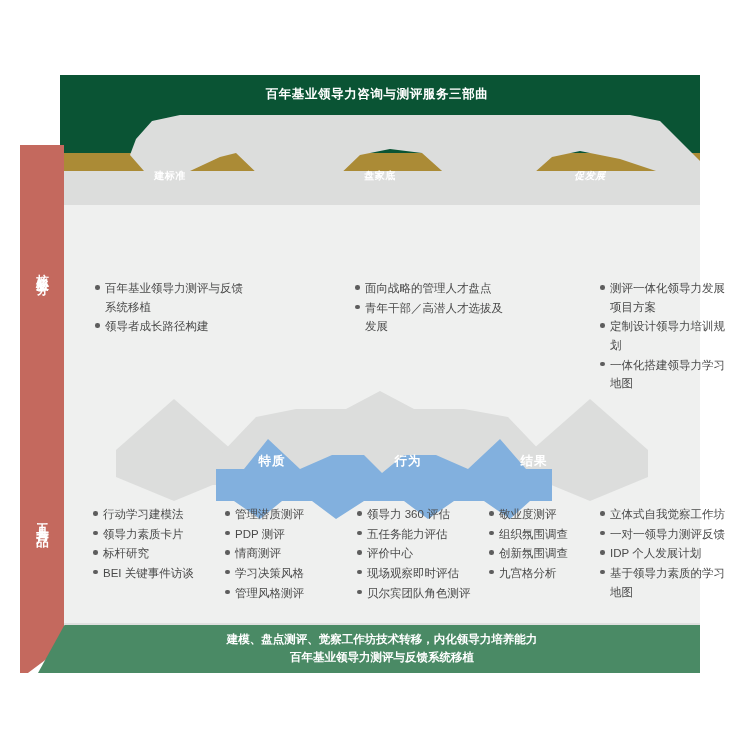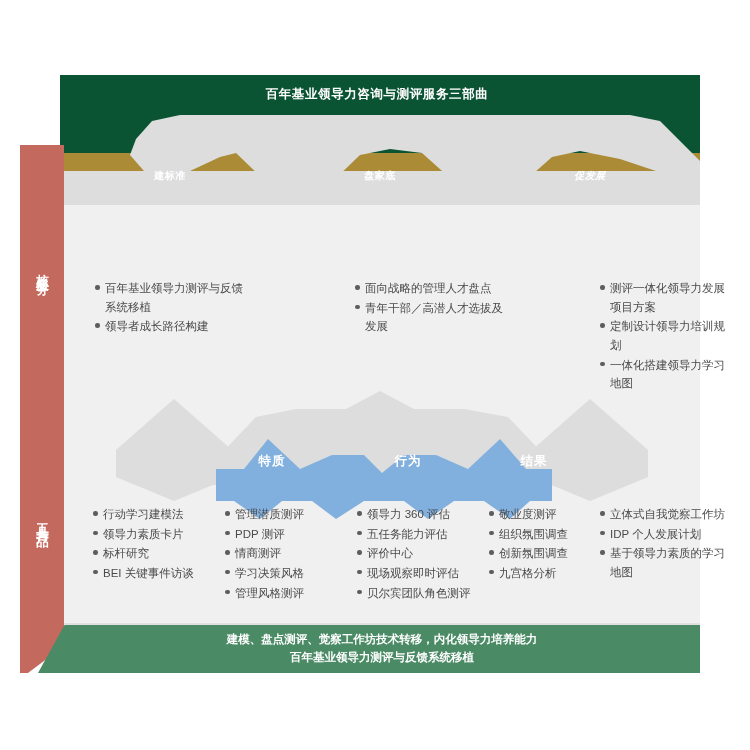--- a/index.html
+++ b/index.html
@@ -221,20 +221,21 @@
         <div class="li">贝尔宾团队角色测评</div>
       </div>
       <div class="bcol b3">
         <div class="li">敬业度测评</div>
         <div class="li">组织氛围调查</div>
         <div class="li">创新氛围调查</div>
         <div class="li">九宫格分析</div>
       </div>
       <div class="bcol b4">
         <div class="li">立体式自我觉察工作坊</div>
+        <div class="li">一对一领导力测评反馈</div>
         <div class="li">IDP 个人发展计划</div>
         <div class="li">基于领导力素质的学习地图</div>
       </div>
     </div>
 
     <div class="band-rule"></div>
     <div class="bottom-band"></div>
     <div class="bottom-band-inner">
       <span>建模、盘点测评、觉察工作坊技术转移，内化领导力培养能力</span>
       <span>百年基业领导力测评与反馈系统移植</span>

